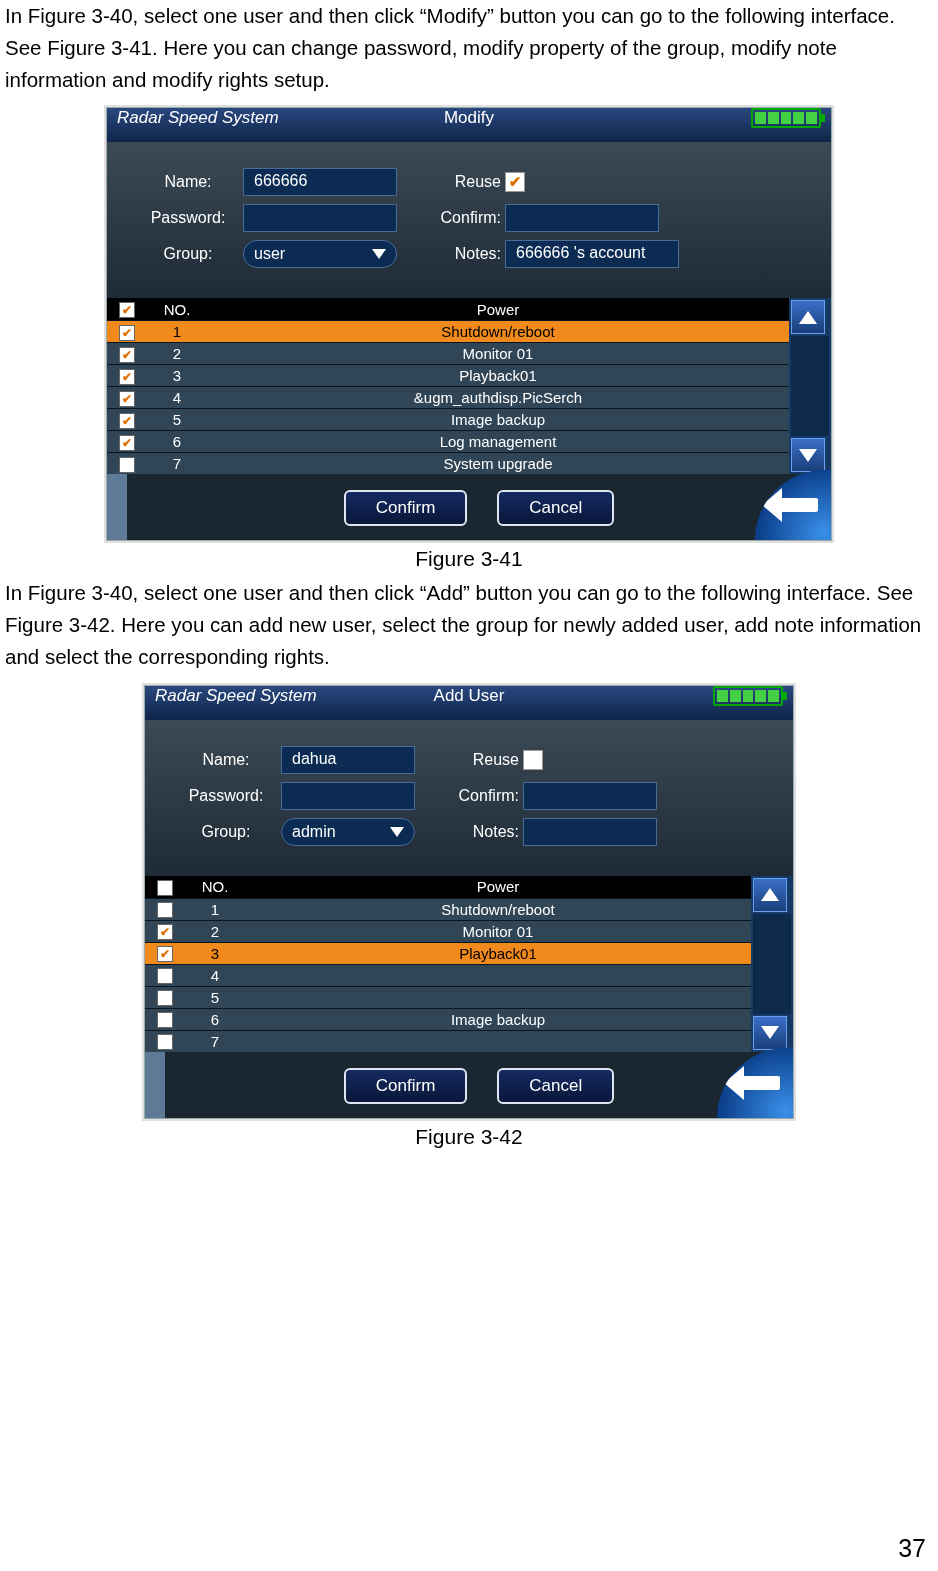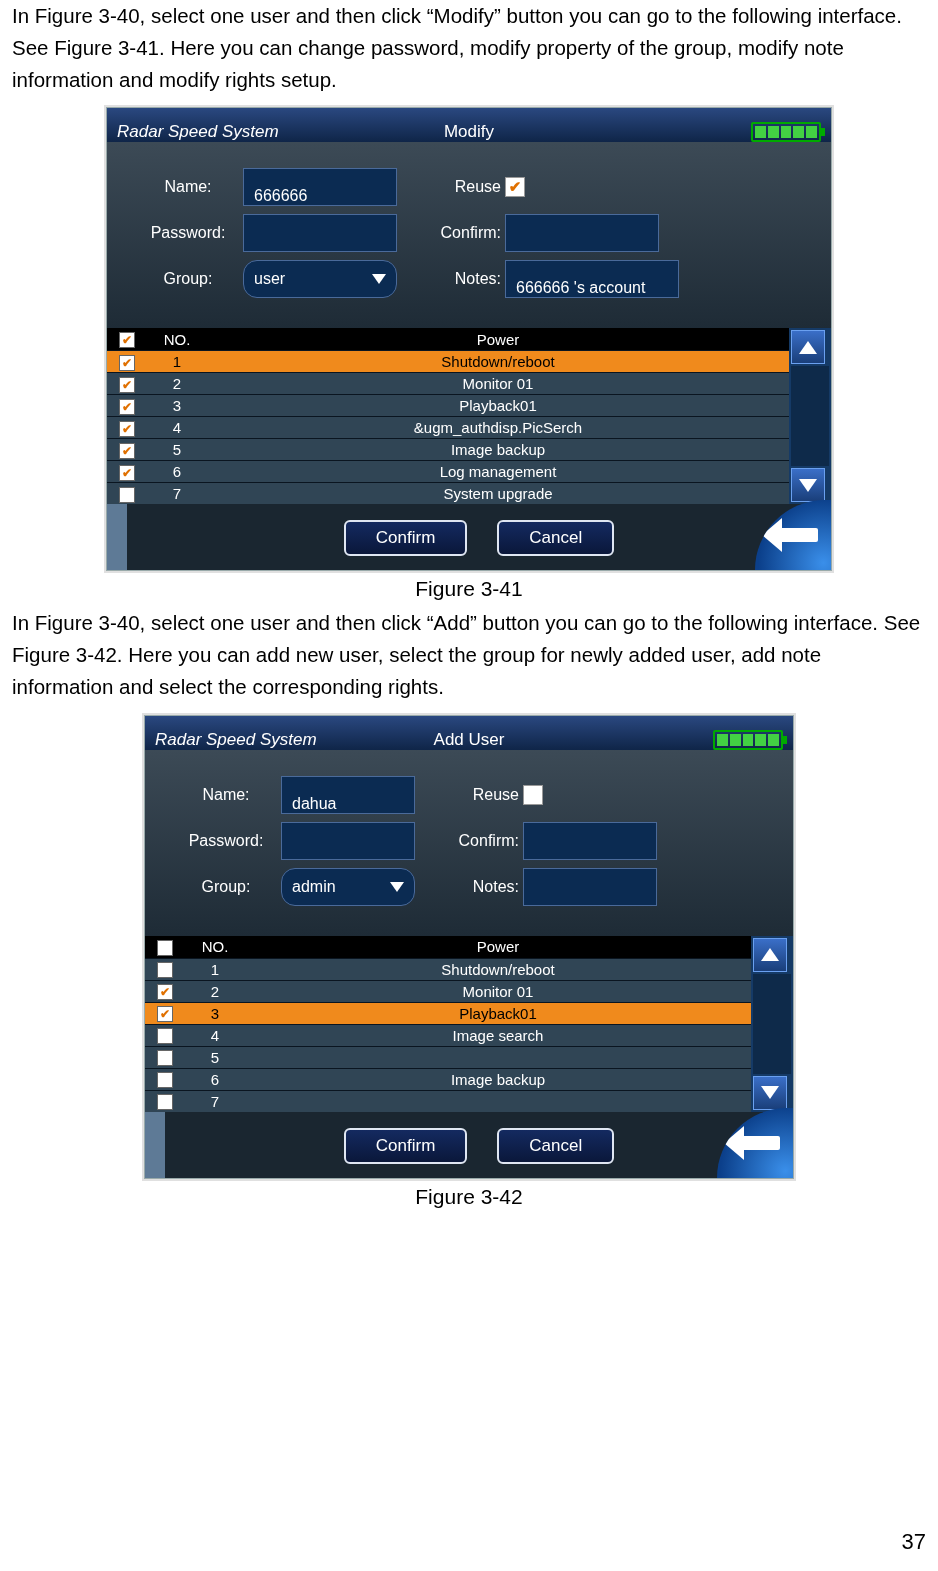--- a/index.html
+++ b/index.html
@@ -9,47 +9,47 @@
     color: #000;
     width: 938px;
     padding: 0 0 40px 0;
     position: relative;
     min-height: 1571px;
   }
   .body-text {
     font-size: 20.5px;
     line-height: 1.55;
     margin: 0 0 8px 0;
-    padding: 0 12px;
+    padding: 0 5px;
   }
   .caption {
     text-align: center;
     font-size: 21px;
     margin: 6px 0 6px 0;
   }
   .page-num {
     position: absolute;
-    bottom: 16px;
+    bottom: 8px;
     right: 12px;
-    font-size: 22px;
+    font-size: 25px;
   }
   
   .screenshot {
     margin: 12px auto 0 auto;
     background: #5e7a96;
     border: 1px solid #9aa;
     box-shadow: 0 0 0 2px #e0e0e0;
   }
   .sc1 { width: 726px; }
   .sc2 { width: 650px; }
 
   
   .titlebar {
     display: flex;
-    align-items: flex-end;
+    align-items: flex-start;
     height: 34px;
     background: linear-gradient(#2a4880, #0f2548);
     color: #fff;
     font-size: 17px;
     font-style: italic;
     padding: 0 10px;
     position: relative;
   }
   .titlebar .sys { flex: 0 0 auto; }
   .titlebar .mode {
@@ -94,21 +94,21 @@
     margin: 8px 0;
     font-size: 16px;
   }
   .form .lbl { width: 102px; text-align: center; padding-right: 8px; }
   .form .lbl2 { width: 80px; text-align: right; padding-right: 4px; margin-left: 28px; }
   .input, .select {
     background: #0b2b52;
     border: 1px solid #4a6a9a;
     color: #fff;
     height: 28px;
-    padding: 18px 10px;
+    padding: 3px 10px;
     font-size: 16px;
     width: 154px;
   }
   .select {
     display: flex;
     align-items: center;
     justify-content: space-between;
     cursor: pointer;
     border-radius: 14px;
   }
@@ -416,21 +416,20 @@
               <span class="col-pw">Monitor 01</span>
             </div>
             <div class="prow sel">
               <span class="col-cb"><span class="small-cb">✔</span></span>
               <span class="col-no">3</span>
               <span class="col-pw">Playback01</span>
             </div>
             <div class="prow">
               <span class="col-cb"><span class="small-cb off">✔</span></span>
               <span class="col-no">4</span>
-              <span class="col-pw">Image search</span>
             </div>
             <div class="prow">
               <span class="col-cb"><span class="small-cb off">✔</span></span>
               <span class="col-no">5</span>
             </div>
             <div class="prow">
               <span class="col-cb"><span class="small-cb off">✔</span></span>
               <span class="col-no">6</span>
               <span class="col-pw">Image backup</span>
             </div>

